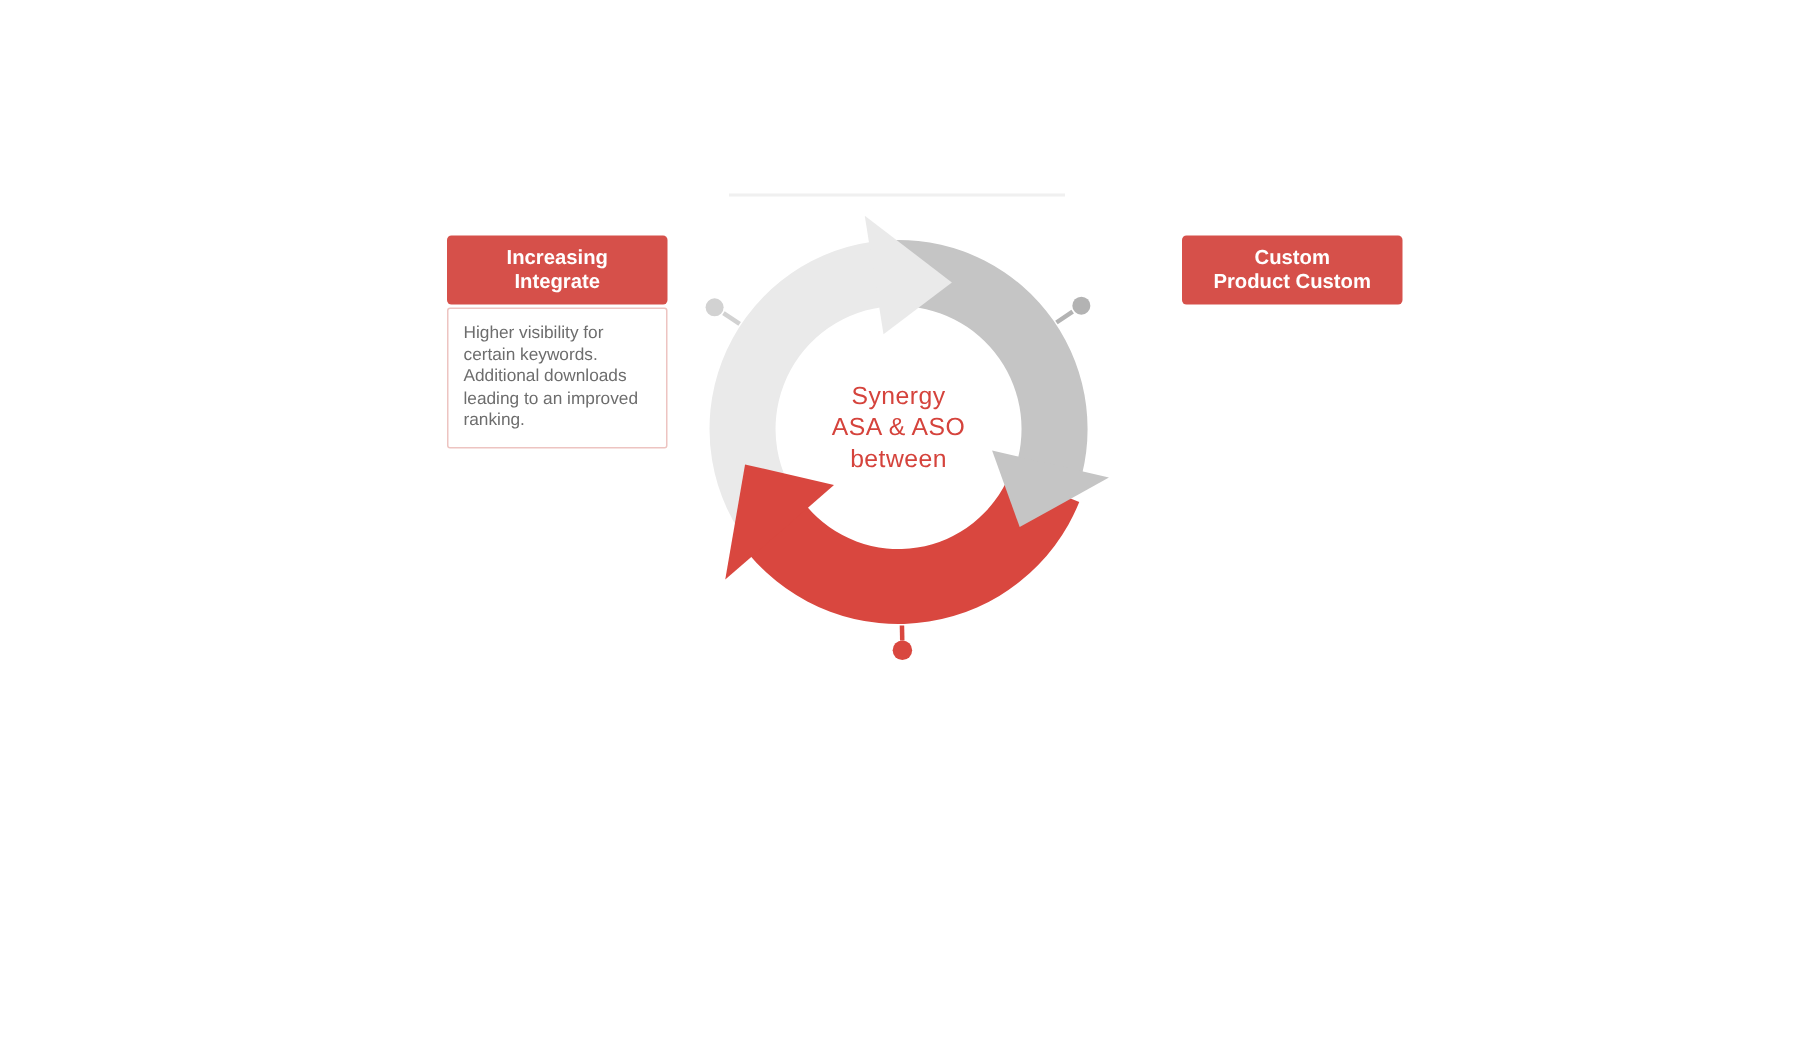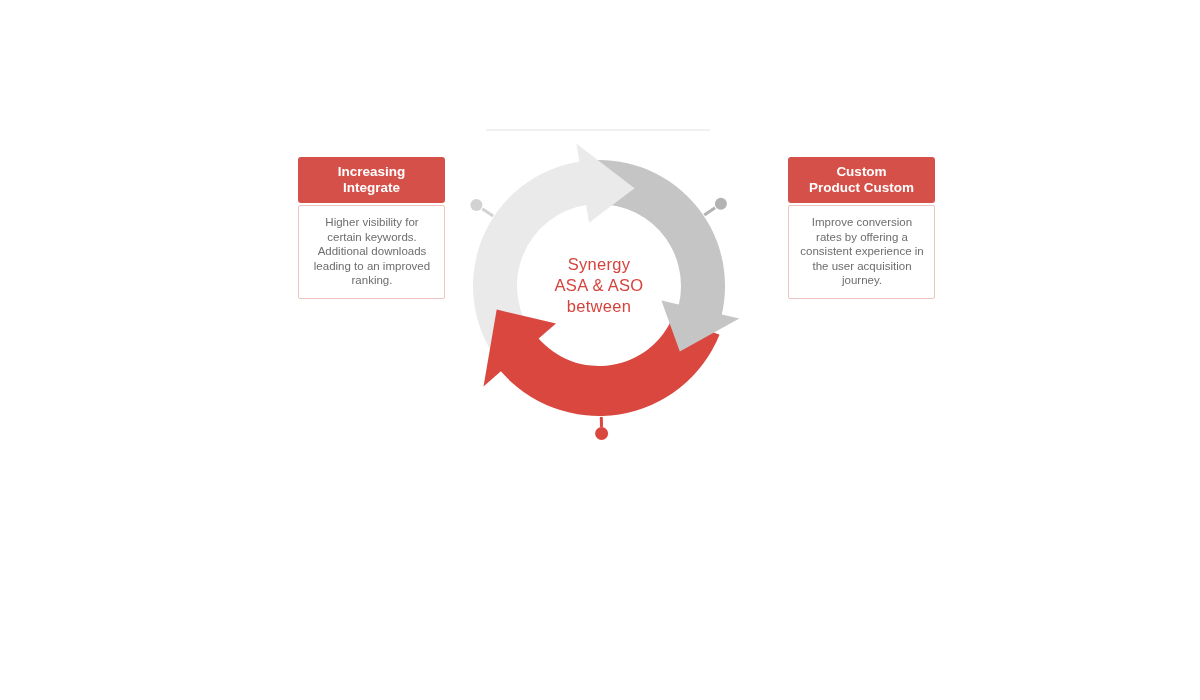--- a/index.html
+++ b/index.html
@@ -24,21 +24,21 @@
   .card-header{
     background:var(--header-red,#d6504a);
     color:#ffffff;font-weight:bold;font-size:13.5px;line-height:16px;
     text-align:center;padding:7px 2px;border-radius:3px;
     box-sizing:border-box;height:46px;
   }
   .card-body{
     margin-top:2px;background:#ffffff;
     border:1px solid var(--card-border,#edc4c1);border-radius:2px;
     color:var(--body-text,#6d6d6d);font-size:11.5px;line-height:14.5px;
-    text-align:center;padding:9px 9px 10px 10px;
+    text-align:left;padding:9px 9px 10px 10px;
   }
 </style>
 </head>
 <body>
 
 <div class="canvas">
 
   <div class="top-divider"></div>
 
   <svg class="cycle-svg" id="cycle-svg" width="1200" height="700" viewBox="0 0 1200 700">
@@ -68,17 +68,16 @@
       <div>Integrate</div>
     </div>
     <div class="card-body">Higher visibility for certain keywords. Additional downloads leading to an improved ranking.</div>
   </div>
 
   <div class="card card-right">
     <div class="card-header">
       <div>Custom</div>
       <div>Product Custom</div>
     </div>
-    <div class="card-body">Improve conversion rates by offering a consistent experience in the user acquisition journey.</div>
   </div>
 
 
 </div>
 
 </body></html>

